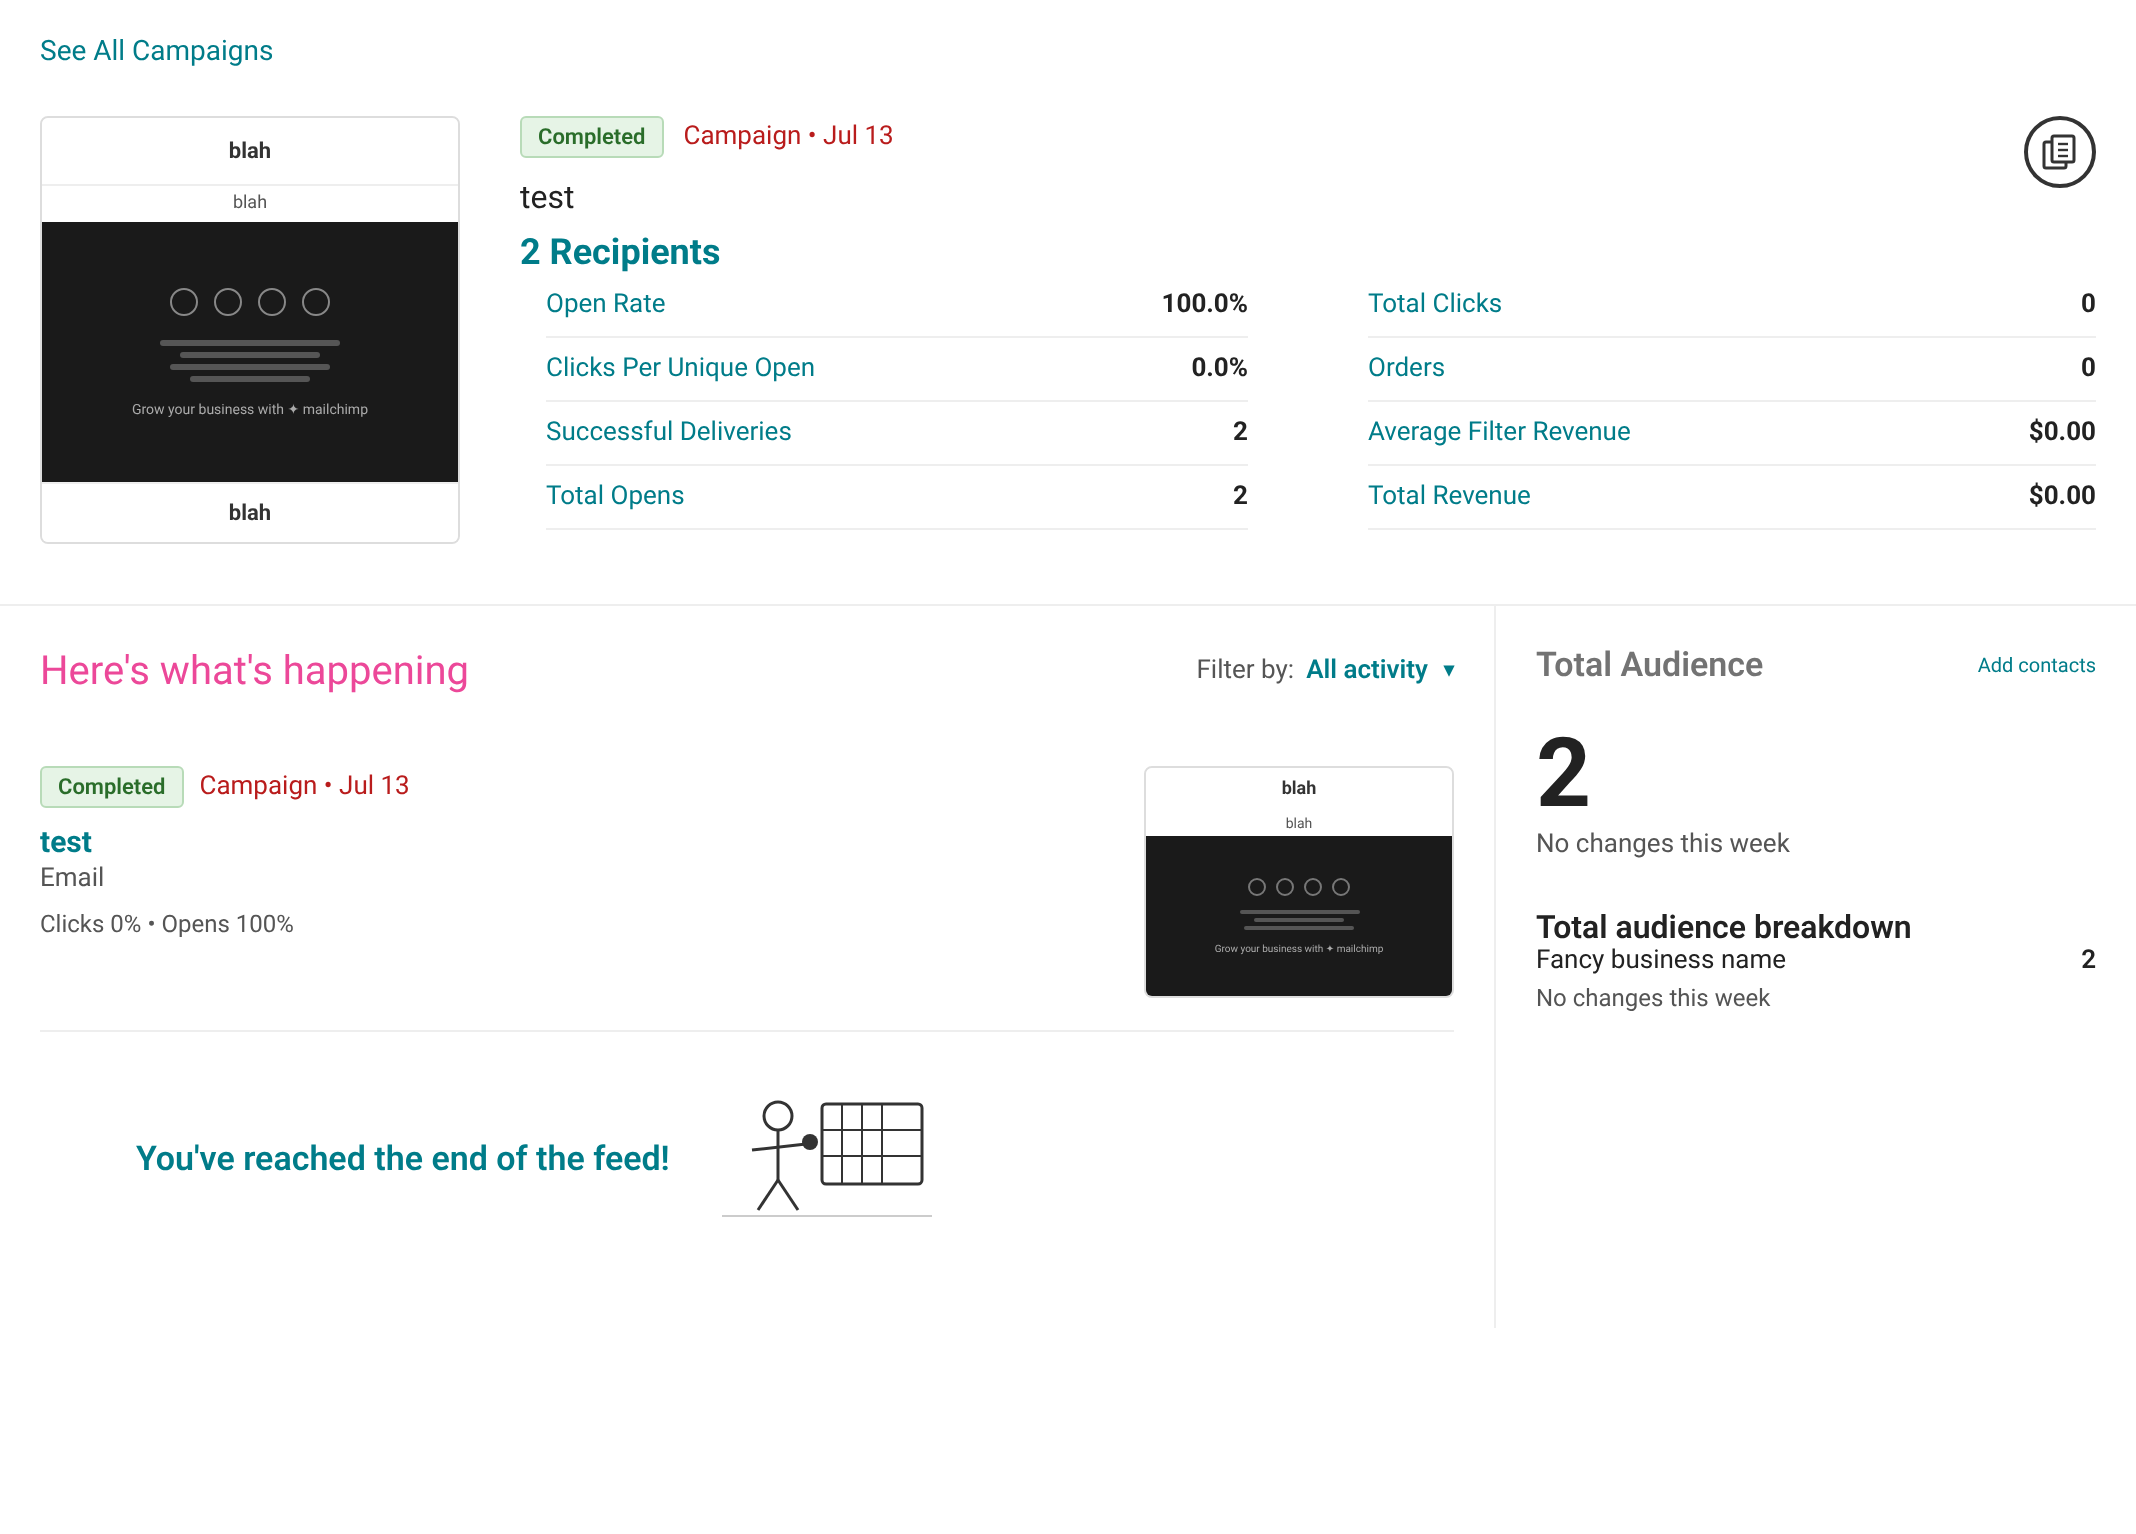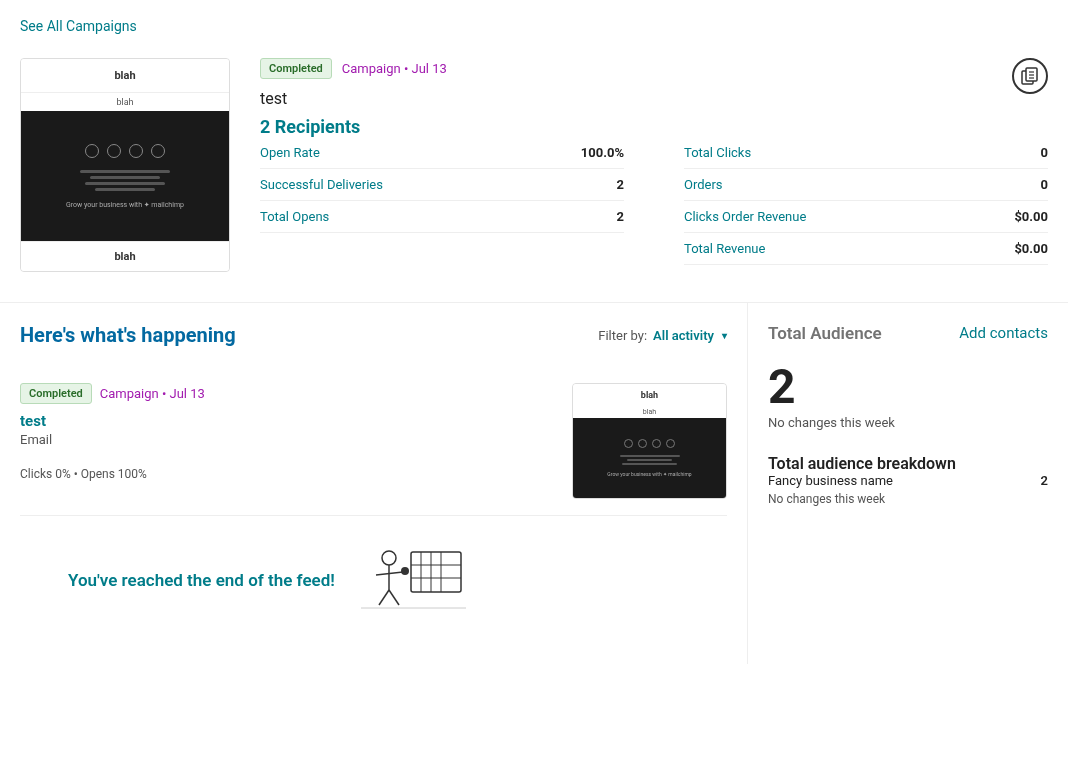--- a/index.html
+++ b/index.html
@@ -112,21 +112,21 @@
     .badge-completed {
       background: #e6f4e6;
       color: #2a6d2a;
       font-size: 11px;
       font-weight: 600;
       padding: 3px 8px;
       border-radius: 3px;
       border: 1px solid #b8dbb8;
     }
     .campaign-type-date {
-      color: #a21caf;
+      color: #b91c1c;
       font-size: 13px;
     }
     .campaign-name {
       font-size: 16px;
       color: #222;
       margin-bottom: 8px;
     }
     .recipients-count {
       font-size: 18px;
       font-weight: 700;
@@ -153,20 +153,21 @@
       color: #007c89;
       font-size: 13px;
     }
     .stat-value {
       font-weight: 700;
       font-size: 13px;
       color: #222;
     }
     .stats-col:first-child {
       padding-right: 30px;
+      margin-left: 13px;
     }
     .stats-col:last-child {
       padding-left: 30px;
     }
 
     .copy-icon-btn {
       position: absolute;
       top: 0;
       right: 0;
       width: 36px;
@@ -196,22 +197,22 @@
       border-right: 1px solid #eee;
     }
     .feed-header {
       display: flex;
       justify-content: space-between;
       align-items: center;
       margin-bottom: 20px;
     }
     .feed-title {
       font-size: 20px;
-      font-weight: 700;
-      color: #0369a1;
+      font-weight: 400;
+      color: #ec4899;
       text-align: center;
     }
     .filter-by {
       display: flex;
       align-items: center;
       gap: 6px;
       font-size: 13px;
     }
     .filter-label {
       color: #555;
@@ -251,21 +252,21 @@
       color: #007c89;
       margin-bottom: 2px;
     }
     .feed-item-type {
       color: #555;
       font-size: 13px;
     }
     .feed-item-stats {
       color: #555;
       font-size: 12px;
-      margin-top: 20px;
+      margin-top: 8px;
     }
 
     
     .feed-thumbnail {
       width: 155px;
       min-width: 155px;
       border: 1px solid #ddd;
       border-radius: 4px;
       overflow: hidden;
       background: #f5f5f5;
@@ -336,21 +337,21 @@
       align-items: center;
       margin-bottom: 20px;
     }
     .audience-title {
       font-size: 17px;
       font-weight: 600;
       color: #737373;
     }
     .add-contacts-link {
       color: #007c89;
-      font-size: 15px;
+      font-size: 10px;
       cursor: pointer;
       text-align: center;
     }
     .audience-count {
       font-size: 48px;
       font-weight: 700;
       color: #222;
       line-height: 1;
       margin-bottom: 4px;
     }
@@ -424,39 +425,43 @@
       <div class="campaign-name">test</div>
       <div class="recipients-count">2 Recipients</div>
 
       <div class="stats-grid">
         <div class="stats-col" id="stats-left">
             <div class="stat-row">
               <span class="stat-label">Open Rate</span>
               <span class="stat-value">100.0%</span>
             </div>
             <div class="stat-row">
+              <span class="stat-label">Clicks Per Unique Open</span>
+              <span class="stat-value">0.0%</span>
+            </div>
+            <div class="stat-row">
               <span class="stat-label">Successful Deliveries</span>
               <span class="stat-value">2</span>
             </div>
             <div class="stat-row">
               <span class="stat-label">Total Opens</span>
               <span class="stat-value">2</span>
             </div>
           </div>
         <div class="stats-col" id="stats-right">
             <div class="stat-row">
               <span class="stat-label">Total Clicks</span>
               <span class="stat-value">0</span>
             </div>
             <div class="stat-row">
               <span class="stat-label">Orders</span>
               <span class="stat-value">0</span>
             </div>
             <div class="stat-row">
-              <span class="stat-label">Clicks Order Revenue</span>
+              <span class="stat-label">Average Filter Revenue</span>
               <span class="stat-value">$0.00</span>
             </div>
             <div class="stat-row">
               <span class="stat-label">Total Revenue</span>
               <span class="stat-value">$0.00</span>
             </div>
           </div>
       </div>
 
       <div class="copy-icon-btn" title="Duplicate">

